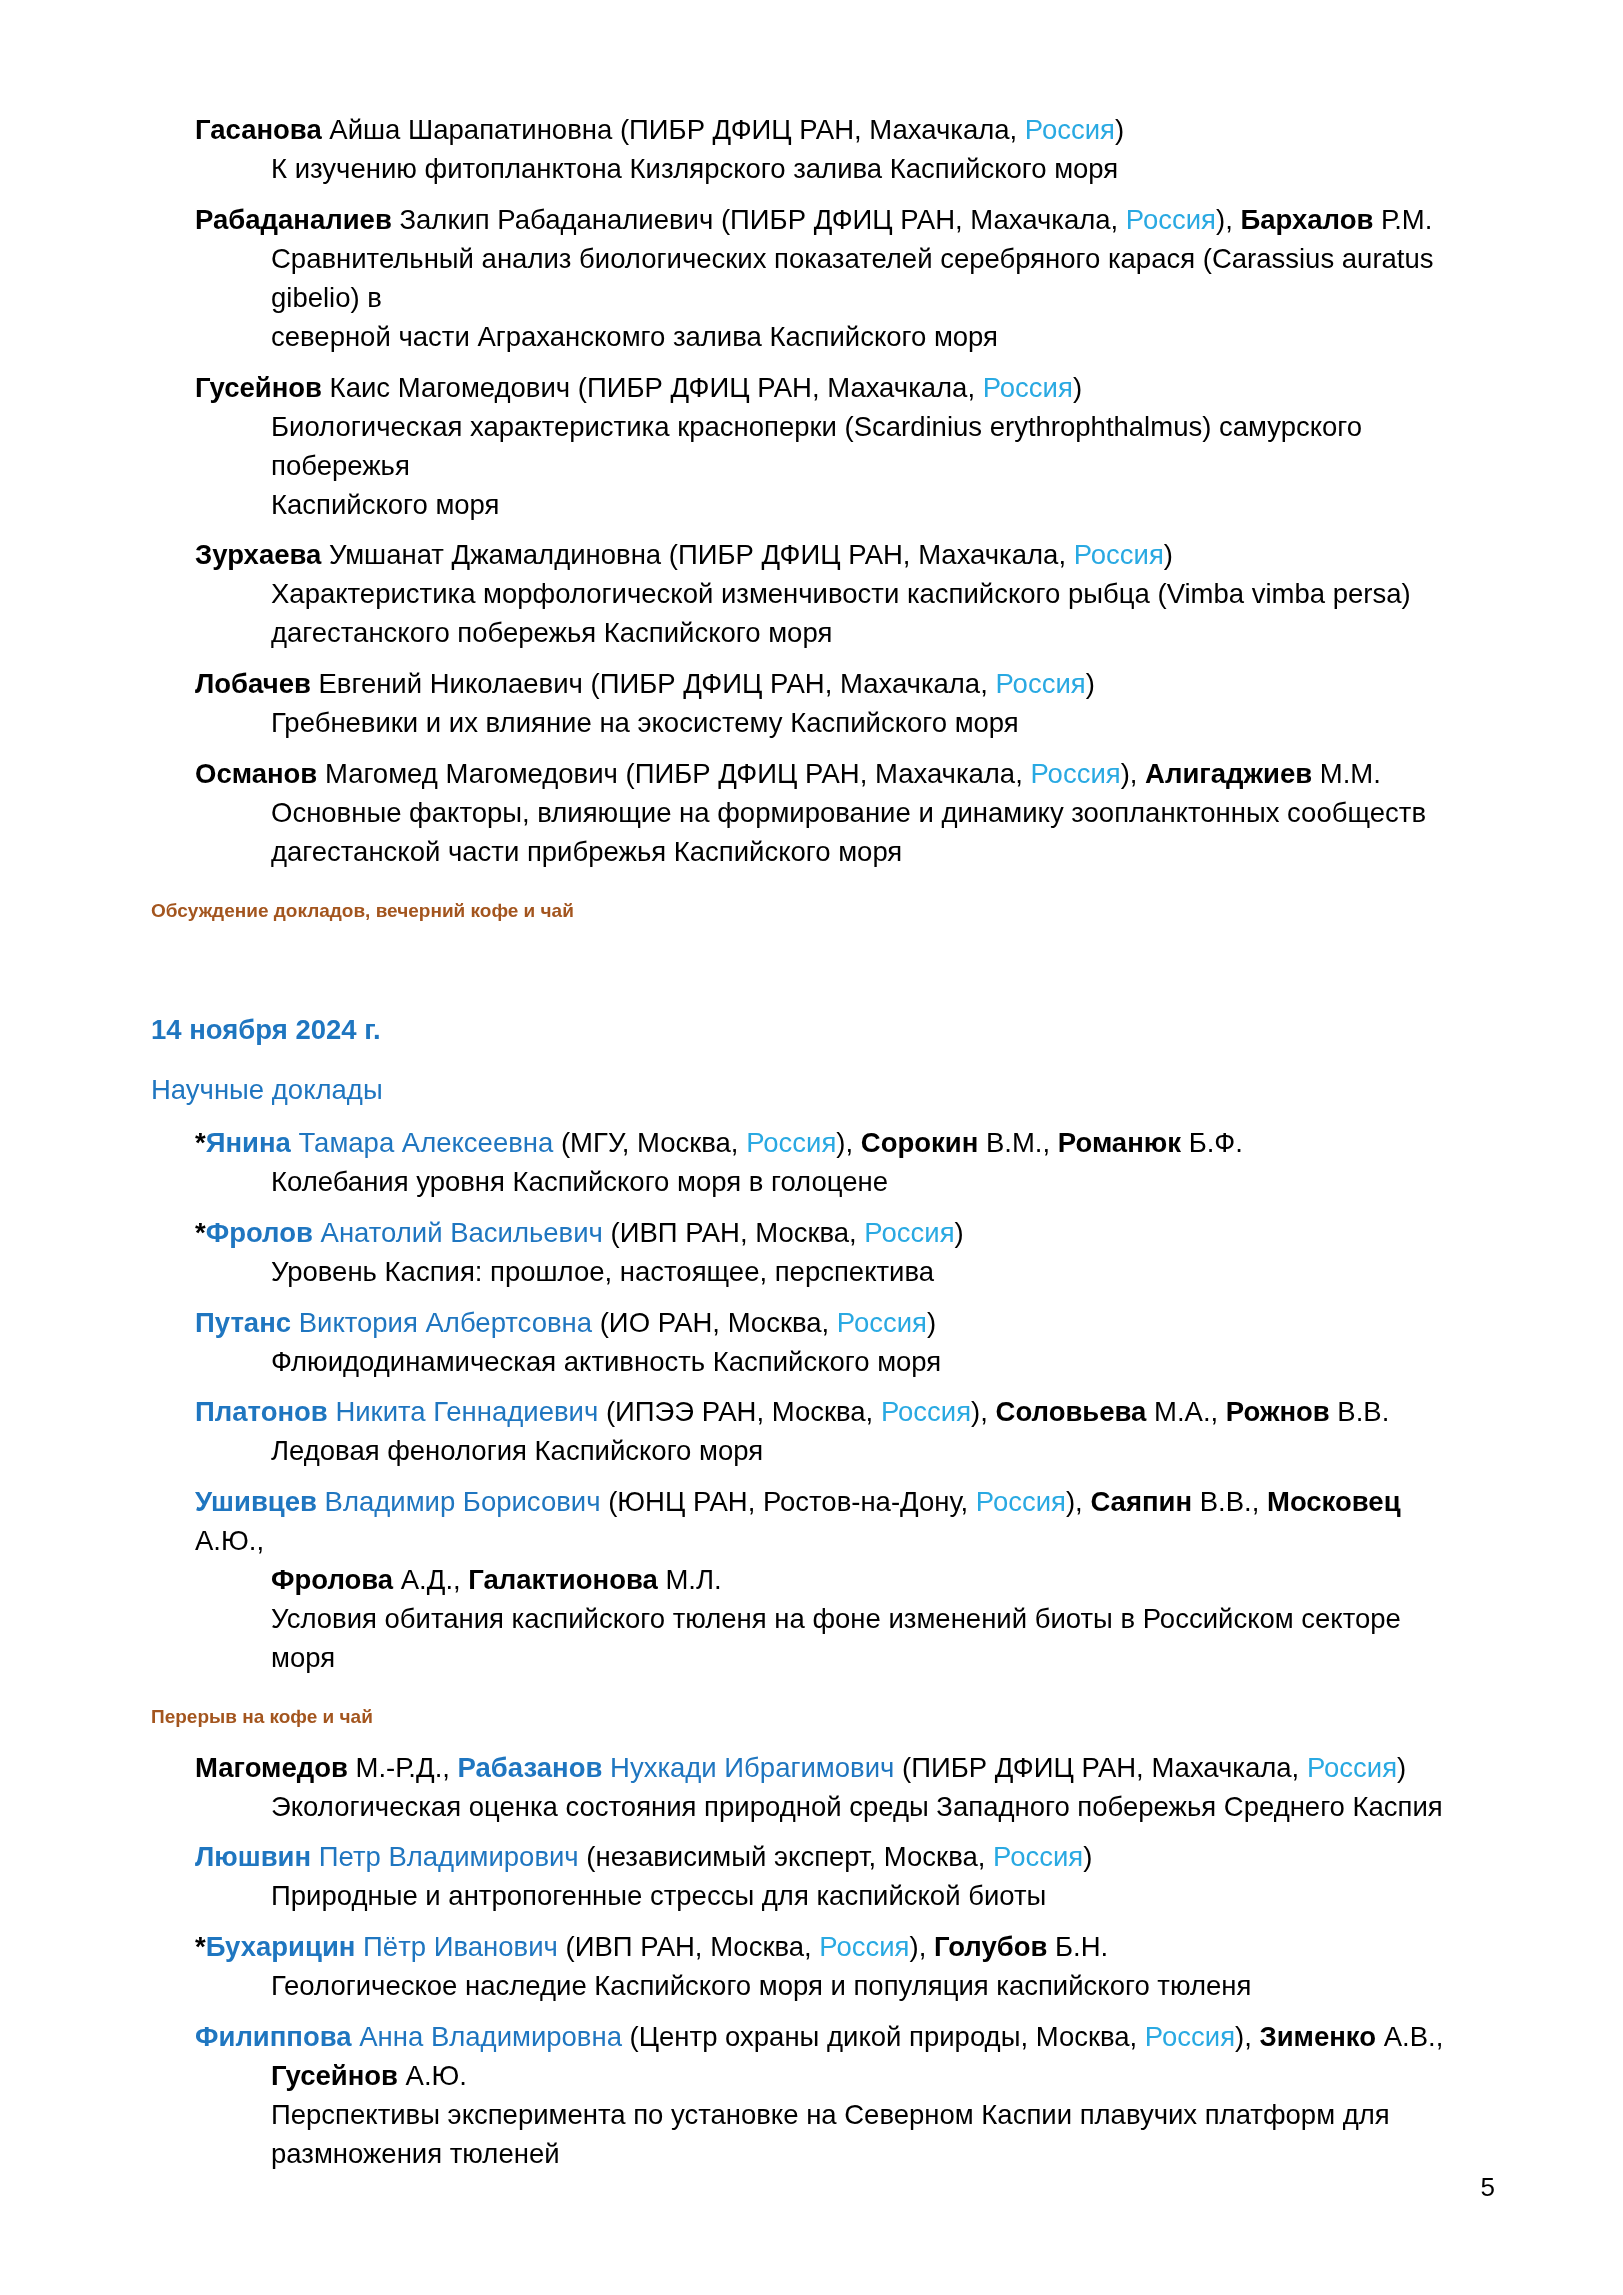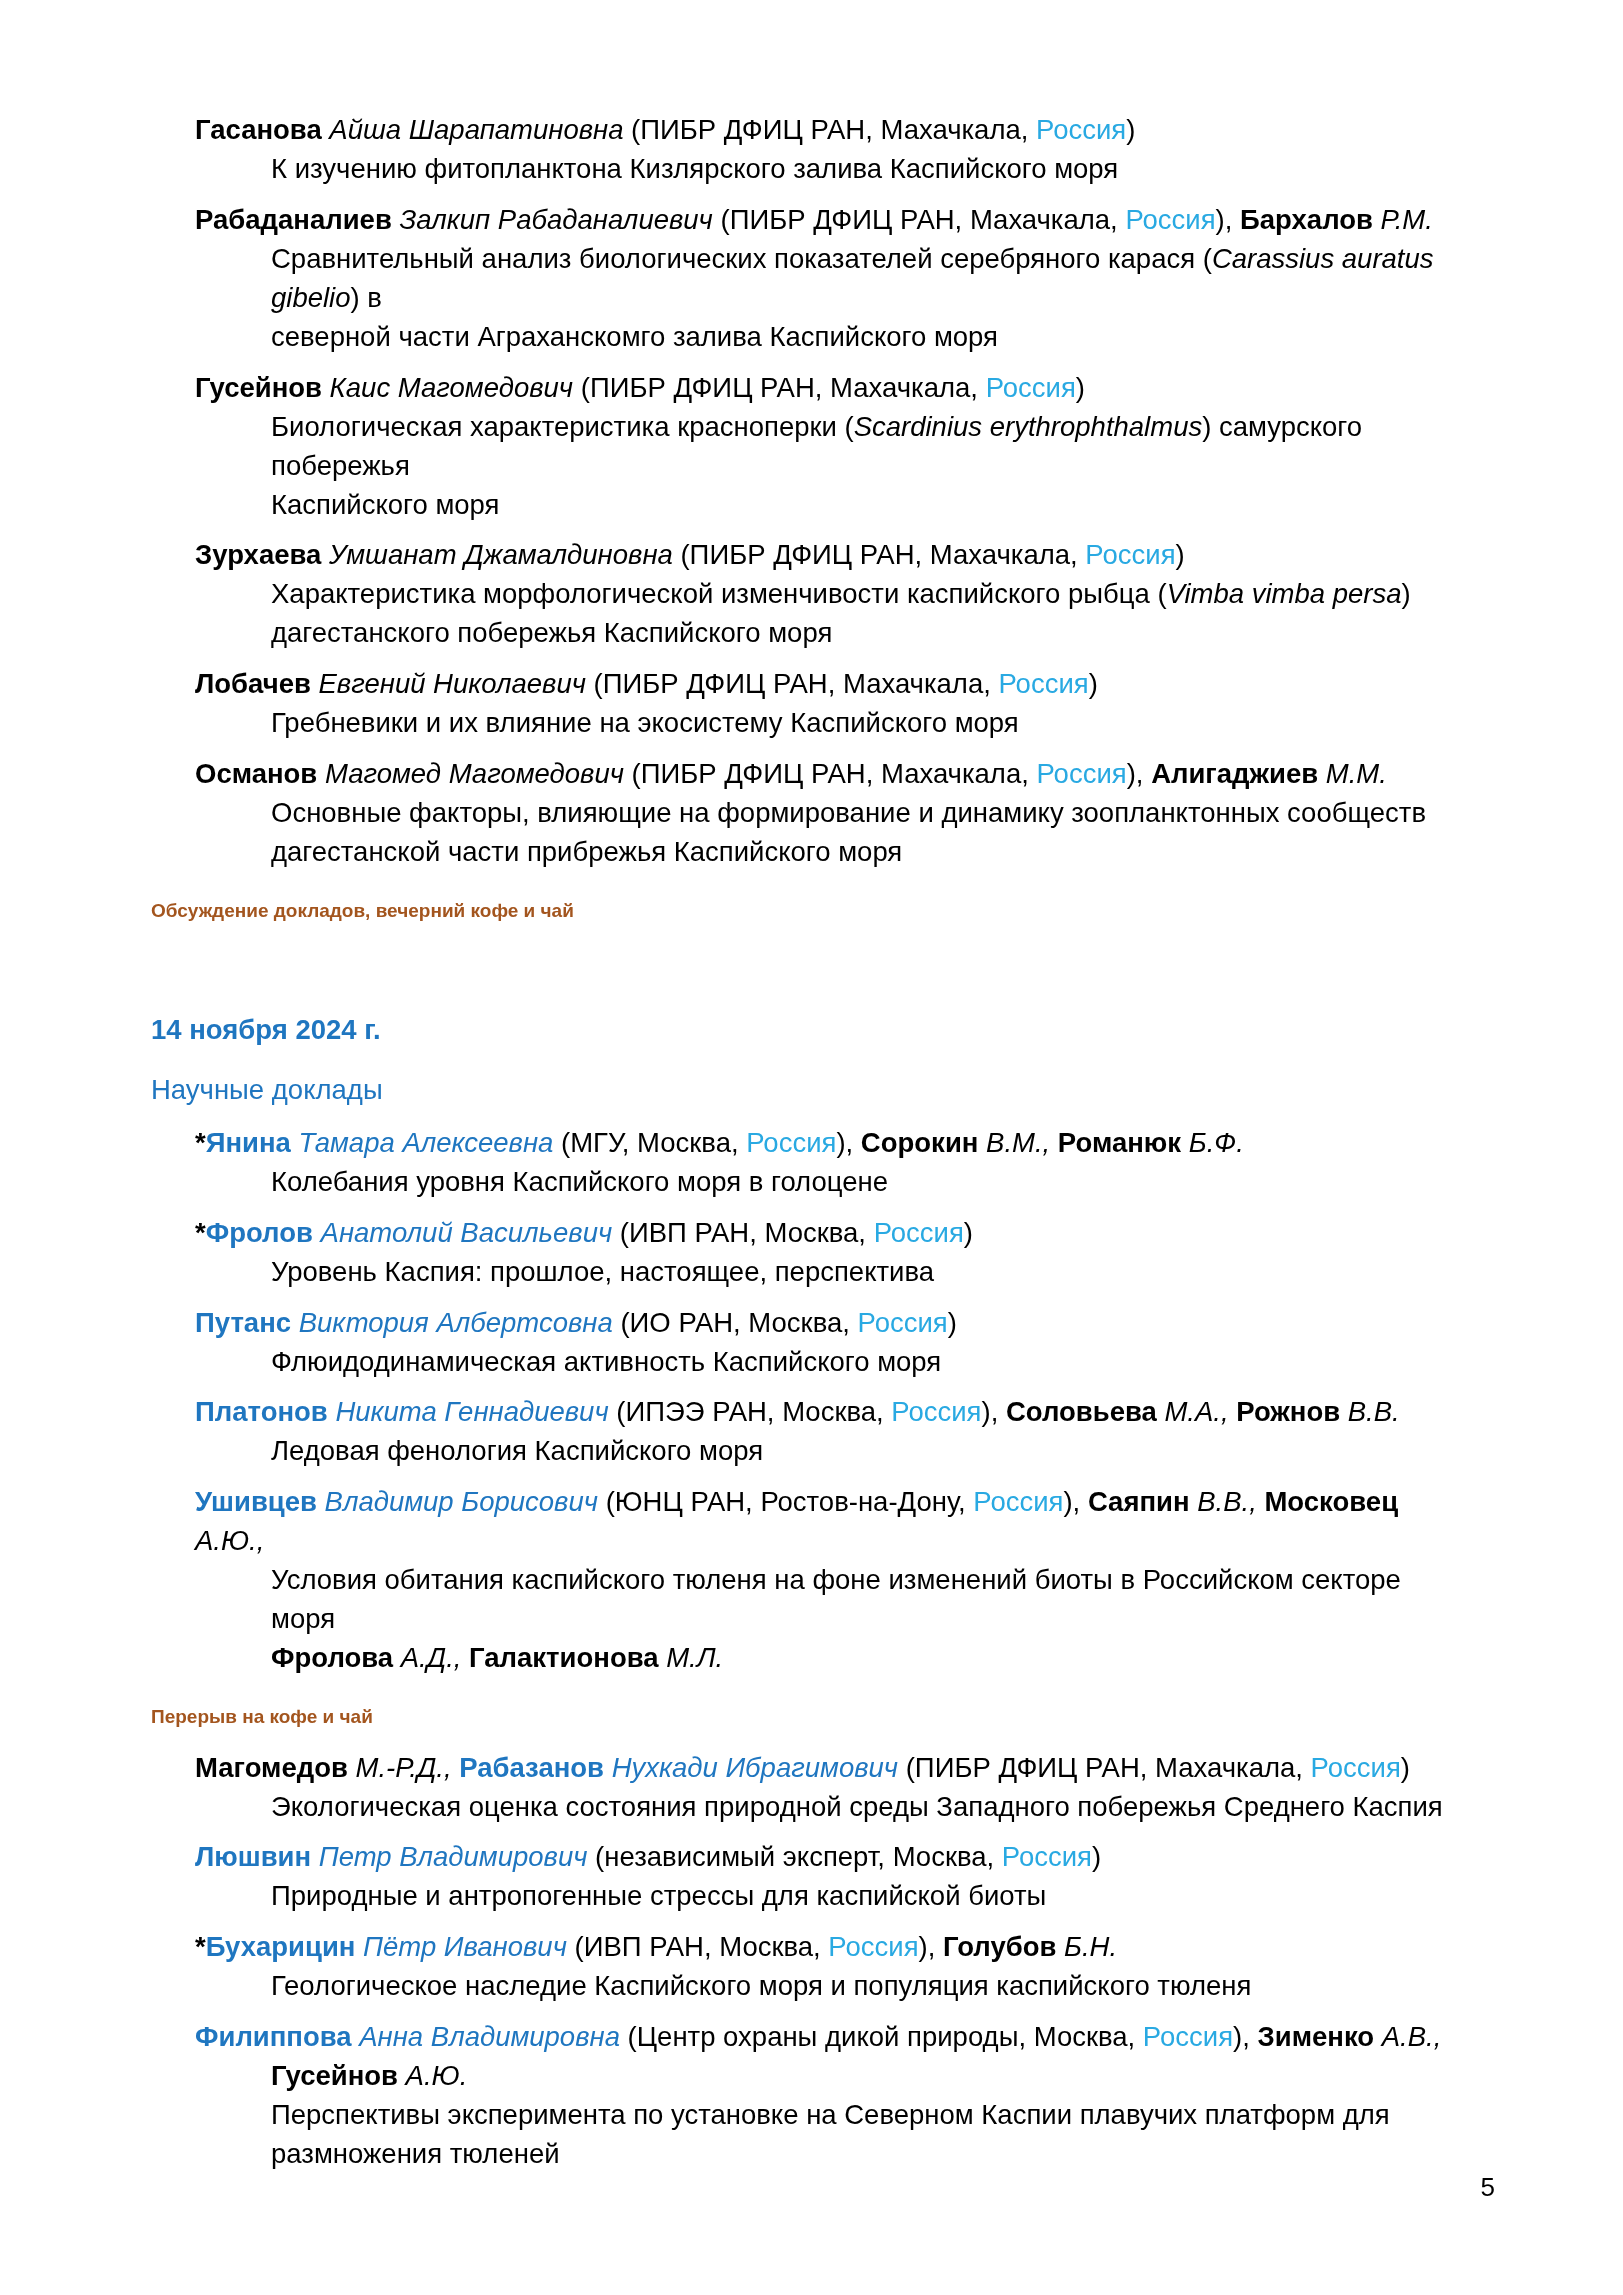--- a/index.html
+++ b/index.html
@@ -48,21 +48,21 @@
   }
   .session-heading{
     font-size:27.5px;
     font-weight:normal;
     color:var(--speaker-blue);
     margin:0 0 14.4px 0;
     line-height:39px;
   }
   .seg{white-space:pre-wrap;}
   .b{font-weight:bold;}
-  .i{font-style:italic;}
+  .i{}
   .blue{color:var(--speaker-blue);}
   .ru{color:var(--russia-blue);margin-top:28px;}
   .page-number{
     position:absolute;
     right:128px;
     bottom:92px;
     font-size:26px;
     color:#000000;
   }
 </style>
@@ -121,22 +121,22 @@
       <article class="entry">
         <div class="line name-line"><span class="seg b blue">Путанс</span><span class="seg i blue"> Виктория Албертсовна </span><span class="seg">(ИО РАН, Москва, </span><span class="seg ru">Россия</span><span class="seg">)</span></div>
         <div class="line title-line"><span class="seg">Флюидодинамическая активность Каспийского моря</span></div>
       </article>
       <article class="entry">
         <div class="line name-line"><span class="seg b blue">Платонов</span><span class="seg i blue"> Никита Геннадиевич </span><span class="seg">(ИПЭЭ РАН, Москва, </span><span class="seg ru">Россия</span><span class="seg">), </span><span class="seg b">Соловьева</span><span class="seg i"> М.А., </span><span class="seg b">Рожнов</span><span class="seg i"> В.В.</span></div>
         <div class="line title-line"><span class="seg">Ледовая фенология Каспийского моря</span></div>
       </article>
       <article class="entry">
         <div class="line name-line"><span class="seg b blue">Ушивцев</span><span class="seg i blue"> Владимир Борисович </span><span class="seg">(ЮНЦ РАН, Ростов-на-Дону, </span><span class="seg ru">Россия</span><span class="seg">), </span><span class="seg b">Саяпин</span><span class="seg i"> В.В., </span><span class="seg b">Московец</span><span class="seg i"> А.Ю.,</span></div>
+        <div class="line cont-line"><span class="seg b">Фролова</span><span class="seg i"> А.Д., </span><span class="seg b">Галактионова</span><span class="seg i"> М.Л.</span></div>
         <div class="line title-line"><span class="seg">Условия обитания каспийского тюленя на фоне изменений биоты в Российском секторе моря</span></div>
-        <div class="line cont-line"><span class="seg b">Фролова</span><span class="seg i"> А.Д., </span><span class="seg b">Галактионова</span><span class="seg i"> М.Л.</span></div>
       </article>
     </section>
 
     <h2 class="brown-heading">Перерыв на кофе и чай</h2>
 
     <section>
       <article class="entry">
         <div class="line name-line"><span class="seg b">Магомедов</span><span class="seg i"> М.-Р.Д., </span><span class="seg b blue">Рабазанов</span><span class="seg i blue"> Нухкади Ибрагимович </span><span class="seg">(ПИБР ДФИЦ РАН, Махачкала, </span><span class="seg ru">Россия</span><span class="seg">)</span></div>
         <div class="line title-line"><span class="seg">Экологическая оценка состояния природной среды Западного побережья Среднего Каспия</span></div>
       </article>

